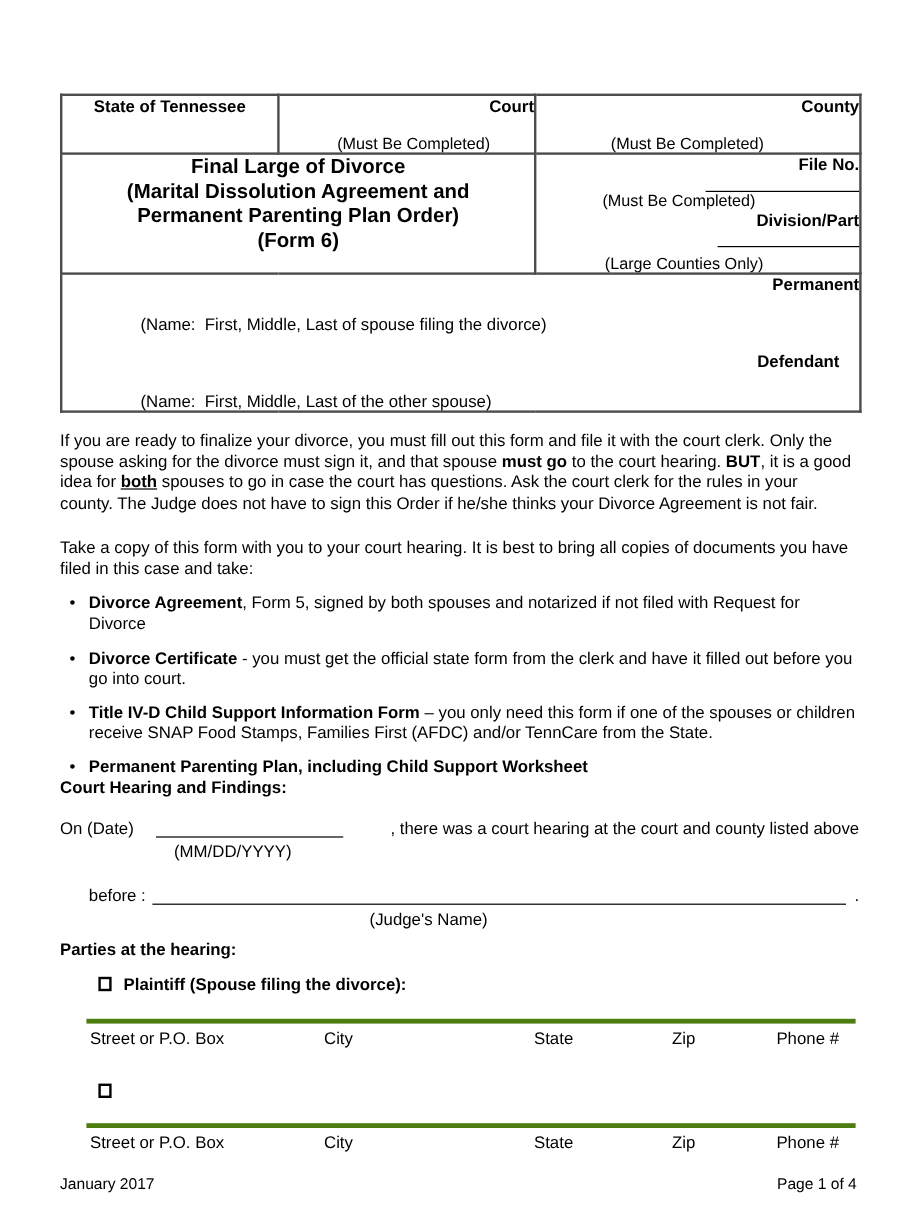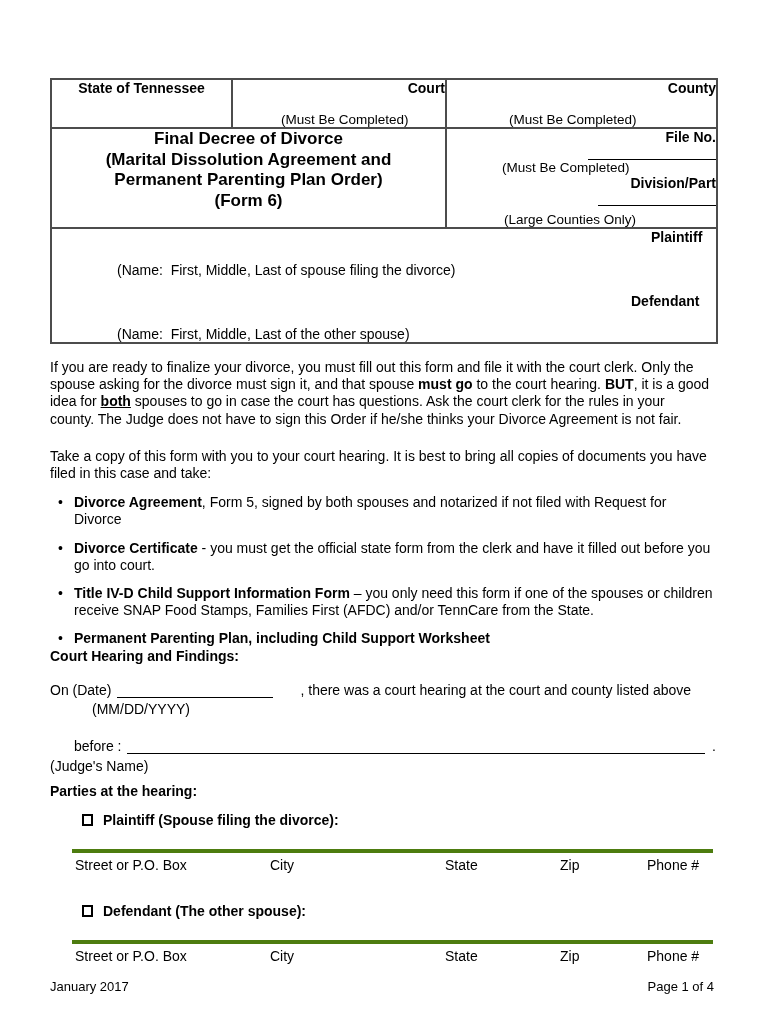--- a/index.html
+++ b/index.html
@@ -41,28 +41,28 @@
 
   
   .para { line-height:17.2px; margin-top:15px; width:660px; }
   .para-2 { margin-top:20px; }
   b.u { text-decoration:underline; }
   .bullet { display:flex; margin-top:11px; line-height:17.2px; }
   .bullet .marker { width:16px; margin-left:8px; flex:0 0 auto; }
   .bullet .btext { flex:1 1 auto; padding-right:2px; }
   .section-heading { font-weight:bold; }
 
-  .date-row { display:flex; align-items:flex-end; margin-top:18px; }
+  .date-row { display:flex; align-items:flex-end; margin-top:18px;justify-content:space-between; }
   .date-blank { width:156px; margin-left:6px; }
   .after-date { margin-left:27px; white-space:nowrap; }
-  .date-note { margin-left:42px; margin-top:3px; }
+  .date-note { margin-left:95px; margin-top:3px; }
   .before-row { display:flex; align-items:flex-end; margin-top:21px;padding-left:24px; }
   .before-blank { flex:1 1 auto; margin-left:6px; }
   .before-period { margin-left:7px; }
-  .judge-note { margin-top:4px; }
+  .judge-note { margin-left:258px; margin-top:4px; }
   .parties-heading { font-weight:bold; margin-top:9px; }
 
   .check-row { display:flex; align-items:center; margin-left:32px; font-weight:bold; }
   .check-row.first { margin-top:13px; }
   .check-row.second { margin-top:26px; }
   .checkbox { display:inline-block; width:11px; height:12px; border:2px solid #000; margin-right:10px; flex:0 0 auto; }
   .addr { position:relative; margin-left:22px; width:641px; border-top:4px solid #4d7c0f; height:28px; margin-top:21px; }
   .addr .ah { position:absolute; top:4px; white-space:nowrap; }
   .ah.a0 { left:3px; } .ah.a1 { left:198px; } .ah.a2 { left:373px; } .ah.a3 { left:488px; } .ah.a4 { left:575px; }
 
@@ -99,42 +99,42 @@
         <td class="cell-county">
           <div class="field-row">
             <span class="lbl">County</span>
             <span class="blank grow"></span>
           </div>
           <div class="note note-county">(Must Be Completed)</div>
         </td>
       </tr>
       <tr>
         <td class="cell-title" colspan="2">
-          <div>Final Decree of Divorce</div>
+          <div>Final Large of Divorce</div>
           <div>(Marital Dissolution Agreement and</div>
           <div>Permanent Parenting Plan Order)</div>
           <div>(Form 6)</div>
         </td>
         <td class="cell-fileno">
           <div class="field-row">
             <span class="lbl">File No.</span>
             <span class="blank fileno-blank"></span>
           </div>
           <div class="note note-fileno">(Must Be Completed)</div>
           <div class="field-row">
             <span class="lbl">Division/Part</span>
             <span class="blank division-blank"></span>
           </div>
           <div class="note note-division">(Large Counties Only)</div>
         </td>
       </tr>
       <tr>
         <td class="cell-parties" colspan="3">
           <div class="field-row party-row">
-            <span class="party-label p1">Plaintiff</span>
+            <span class="party-label p1">Permanent</span>
             <span class="blank grow"></span>
           </div>
           <div class="name-note">(Name:  First, Middle, Last of spouse filing the divorce)</div>
           <div class="field-row party-row party-gap">
             <span class="party-label p2">Defendant</span>
             <span class="blank grow"></span>
           </div>
           <div class="name-note">(Name:  First, Middle, Last of the other spouse)</div>
         </td>
       </tr>
@@ -187,21 +187,20 @@
     <div class="addr">
       <span class="ah a0">Street or P.O. Box</span>
       <span class="ah a1">City</span>
       <span class="ah a2">State</span>
       <span class="ah a3">Zip</span>
       <span class="ah a4">Phone #</span>
     </div>
 
     <div class="check-row second">
       <span class="checkbox"></span>
-      <span>Defendant (The other spouse):</span>
     </div>
     <div class="addr">
       <span class="ah a0">Street or P.O. Box</span>
       <span class="ah a1">City</span>
       <span class="ah a2">State</span>
       <span class="ah a3">Zip</span>
       <span class="ah a4">Phone #</span>
     </div>
 
   </div>

